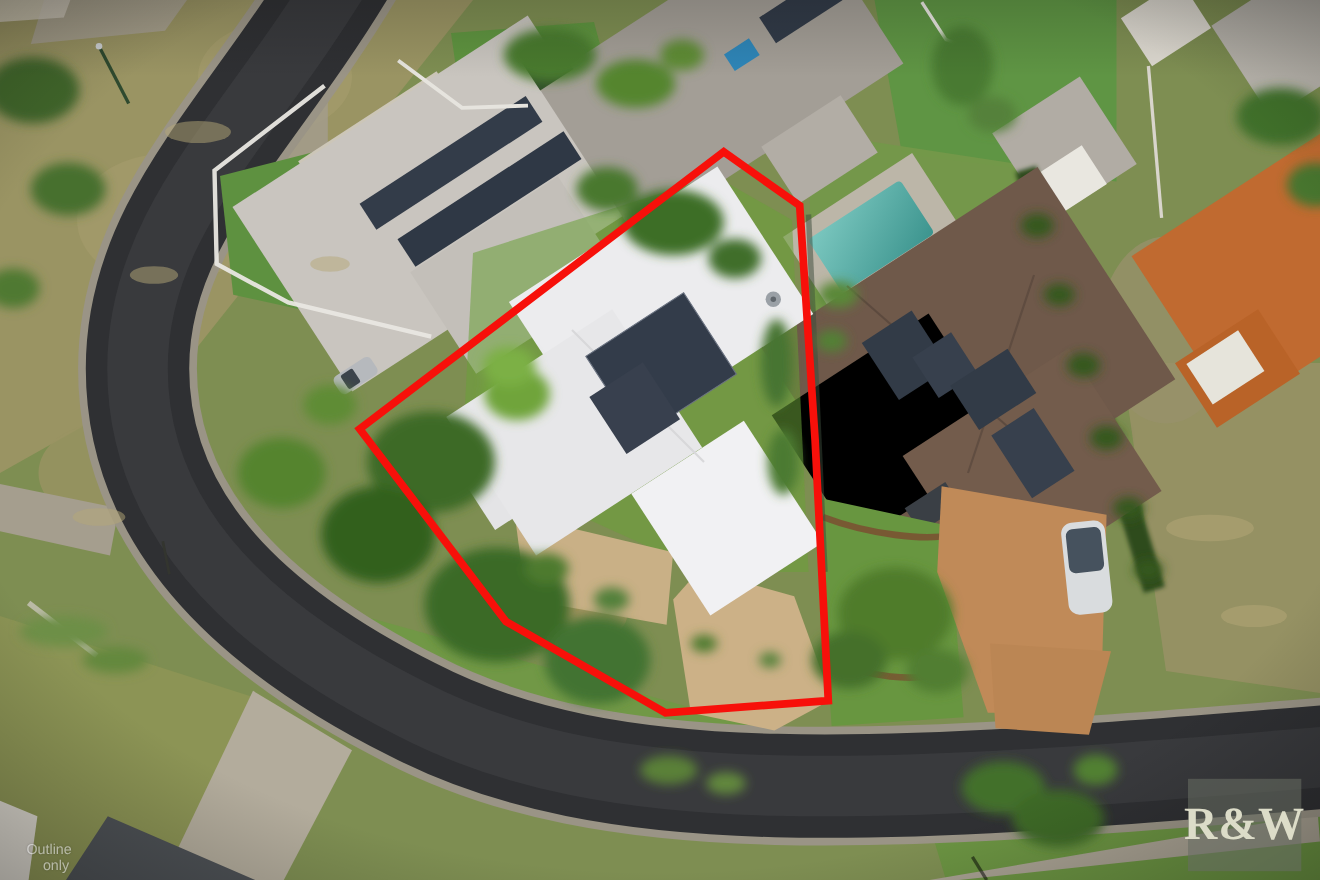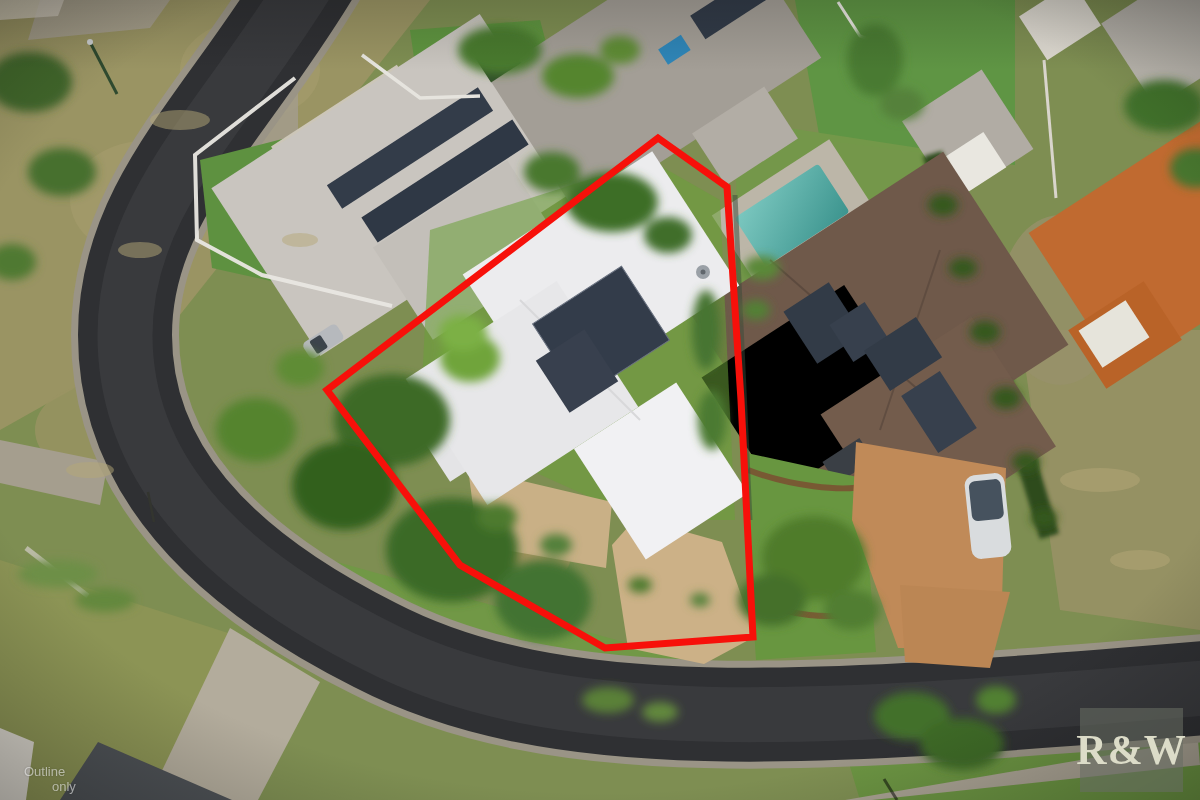--- a/index.html
+++ b/index.html
@@ -1,21 +1,21 @@
 <!DOCTYPE html>
 <html><head>
 <meta charset="utf-8">
 <style>
   html,body{margin:0;padding:0;background:#222;}
   .stage{position:relative;width:1200px;height:800px;overflow:hidden;
          font-family:"Liberation Sans",sans-serif;background:#0c4a6e;}
   .stage svg{position:absolute;left:0;top:0;display:block;}
   .watermark{position:absolute;left:24px;top:764px;color:rgba(255,255,255,.55);
              font-size:13px;line-height:15px;text-shadow:0 0 2px rgba(0,0,0,.25);}
-  .watermark .wl2{margin-left:28px;}
+  .watermark .wl2{margin-left:15px;}
   .rw-logo{position:absolute;left:1080px;top:708px;width:103px;height:84px;
            background:rgba(104,108,99,.58);display:flex;align-items:center;justify-content:center;
            font-family:"Liberation Serif",serif;font-weight:bold;font-size:42px;
            color:#dcdcc8;letter-spacing:1px;text-align:right;}
 </style>
 </head>
 <body>
 
 <div class="stage">
 <svg width="1200" height="800" viewBox="0 0 1200 800">

